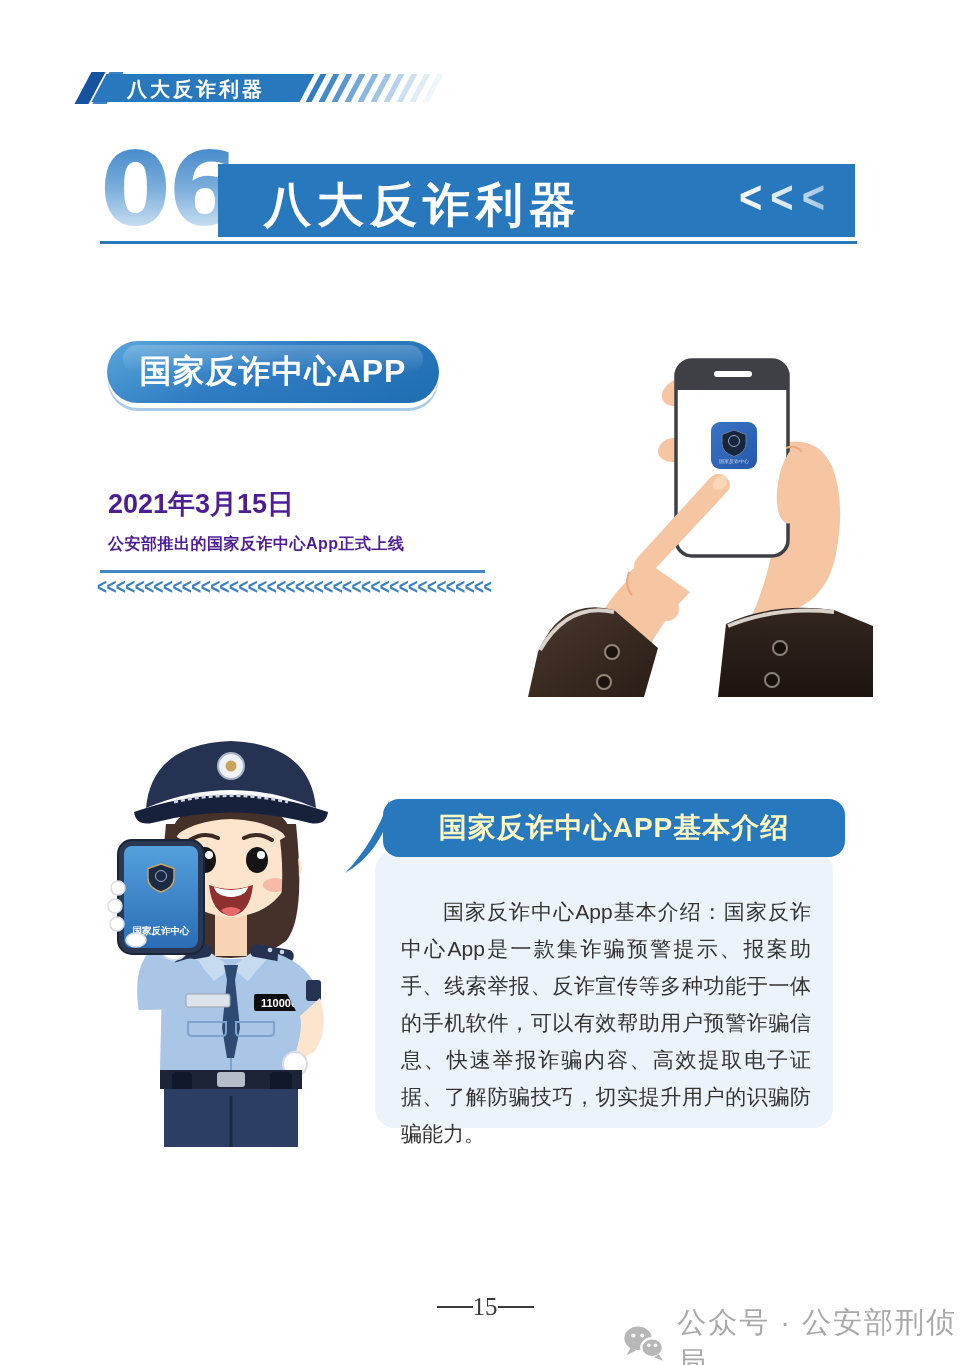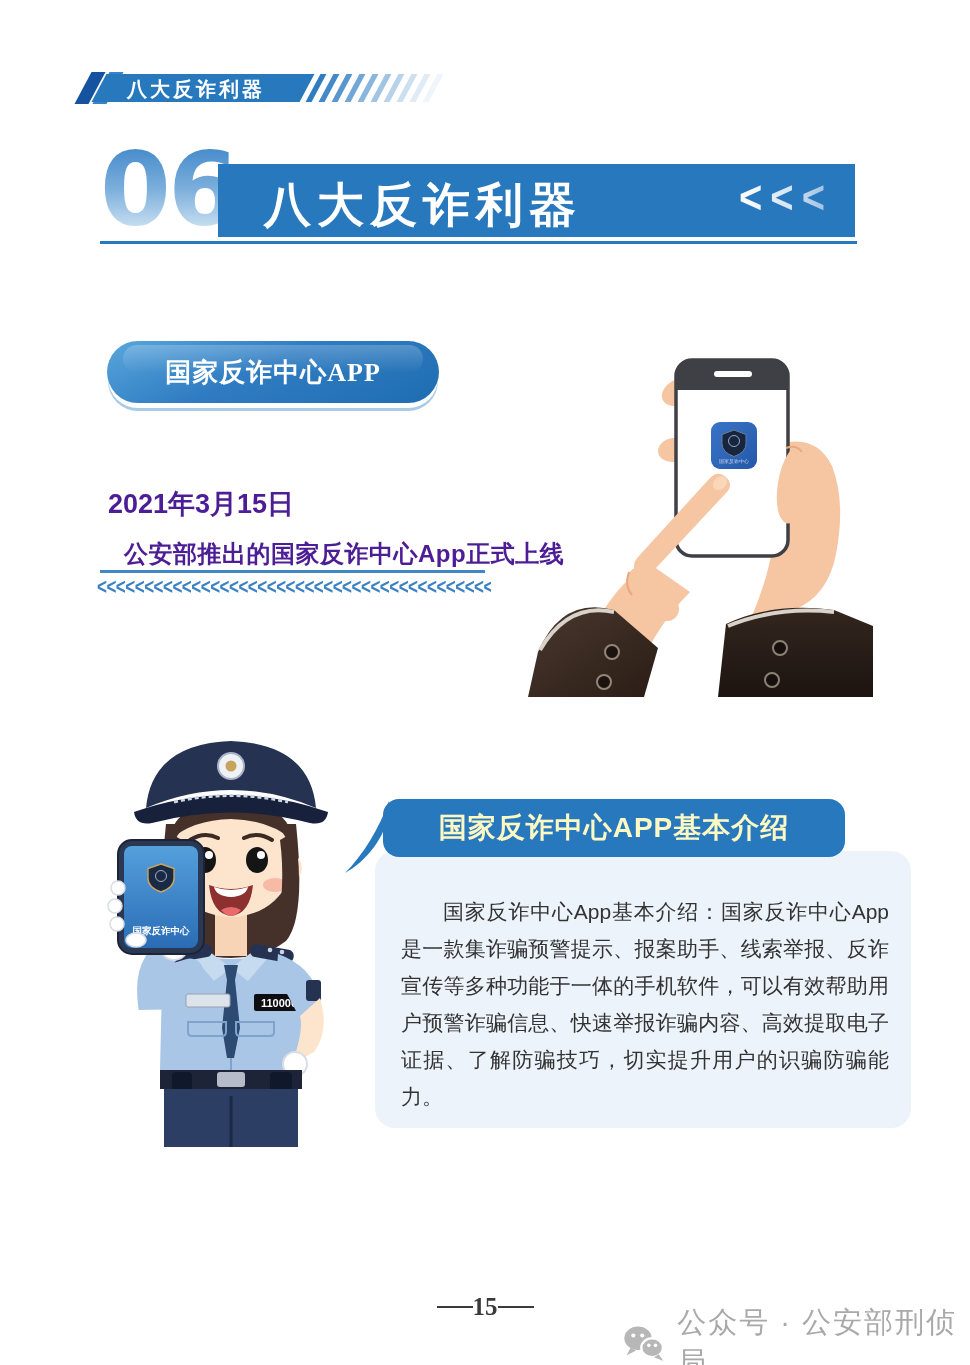--- a/index.html
+++ b/index.html
@@ -30,48 +30,48 @@
     -webkit-background-clip:text;background-clip:text;color:transparent;}
   .sec-underline{position:absolute;left:100px;top:241px;width:757px;height:3px;background:#2878be;}
 
   
   .pill{position:absolute;left:107px;top:341px;width:332px;height:62px;border-radius:34px;
     background:linear-gradient(155deg,#5aa6dc 0%,#2f7cc2 45%,#1f6db1 100%);
     box-shadow:0 6px 0 -1px #ffffff,0 9px 0 -1px #a9cbe8;
     display:flex;align-items:center;justify-content:center;}
   .pill::before{content:"";position:absolute;top:4px;left:16px;right:16px;height:45%;border-radius:28px;
     background:linear-gradient(180deg,rgba(255,255,255,.22),rgba(255,255,255,0));}
-  .pill span{color:#fff;font-size:26px;font-weight:bold;letter-spacing:1px;position:relative;font-family:Liberation Serif, serif;}
+  .pill span{color:#fff;font-size:32px;font-weight:bold;letter-spacing:1px;position:relative;}
 
   
   .intro{position:absolute;left:108px;top:486px;color:#4c1d95;font-weight:bold;}
   .intro .l1{font-size:27px;margin:0 0 12px 0;}
-  .intro .l2{font-size:24px;margin:16px;letter-spacing:.5px;}
+  .intro .l2{font-size:16px;margin:0;letter-spacing:.5px;}
   .intro-line{position:absolute;left:100px;top:570px;width:385px;height:3px;background:#4186c5;}
   .intro-chevrons{position:absolute;left:97px;top:575px;width:394px;overflow:hidden;white-space:nowrap;
     color:#3c82c3;font-size:17px;font-weight:900;letter-spacing:-.5px;transform:scaleY(1.25);transform-origin:top;}
 
   
   .phone-illu{position:absolute;left:528px;top:352px;}
   .officer-illu{position:absolute;left:88px;top:728px;}
 
   
   .info-tail{position:absolute;left:345px;top:801px;}
   .info-header{position:absolute;left:383px;top:799px;width:462px;height:58px;background:#2878be;
     border-radius:16px;display:flex;align-items:center;justify-content:center;z-index:2;}
   .info-header span{color:#fef9c3;font-size:28px;font-weight:bold;letter-spacing:1px;}
-  .info-body{position:absolute;left:375px;top:851px;width:536px;height:277px;background:#edf3fa;
+  .info-body{position:absolute;left:375px;top:851px;width:458px;height:277px;background:#edf3fa;
     border-radius:20px;z-index:1;box-sizing:border-box;padding:42px 22px 0 26px;}
   .info-body p{margin:0;text-indent:2em;font-size:21px;line-height:37px;color:#333;text-align:justify;
     letter-spacing:0;}
 
   
   .page-num{position:absolute;left:410px;top:1293px;width:150px;display:flex;align-items:center;
     justify-content:center;color:#3a3a3a;font-family:"Liberation Serif","DejaVu Serif",serif;
-    font-size:25px;font-weight:bold;}
+    font-size:25px;}
   .page-num .dash{width:36px;height:2px;background:#3a3a3a;}
   .wechat{position:absolute;left:622px;top:1303px;display:flex;align-items:center;gap:10px;}
   .wechat .txt{color:#a9a9a9;font-size:29px;letter-spacing:2px;}
 </style>
 </head>
 <body>
 
 <div id="page">
 
   <div class="topbar">

